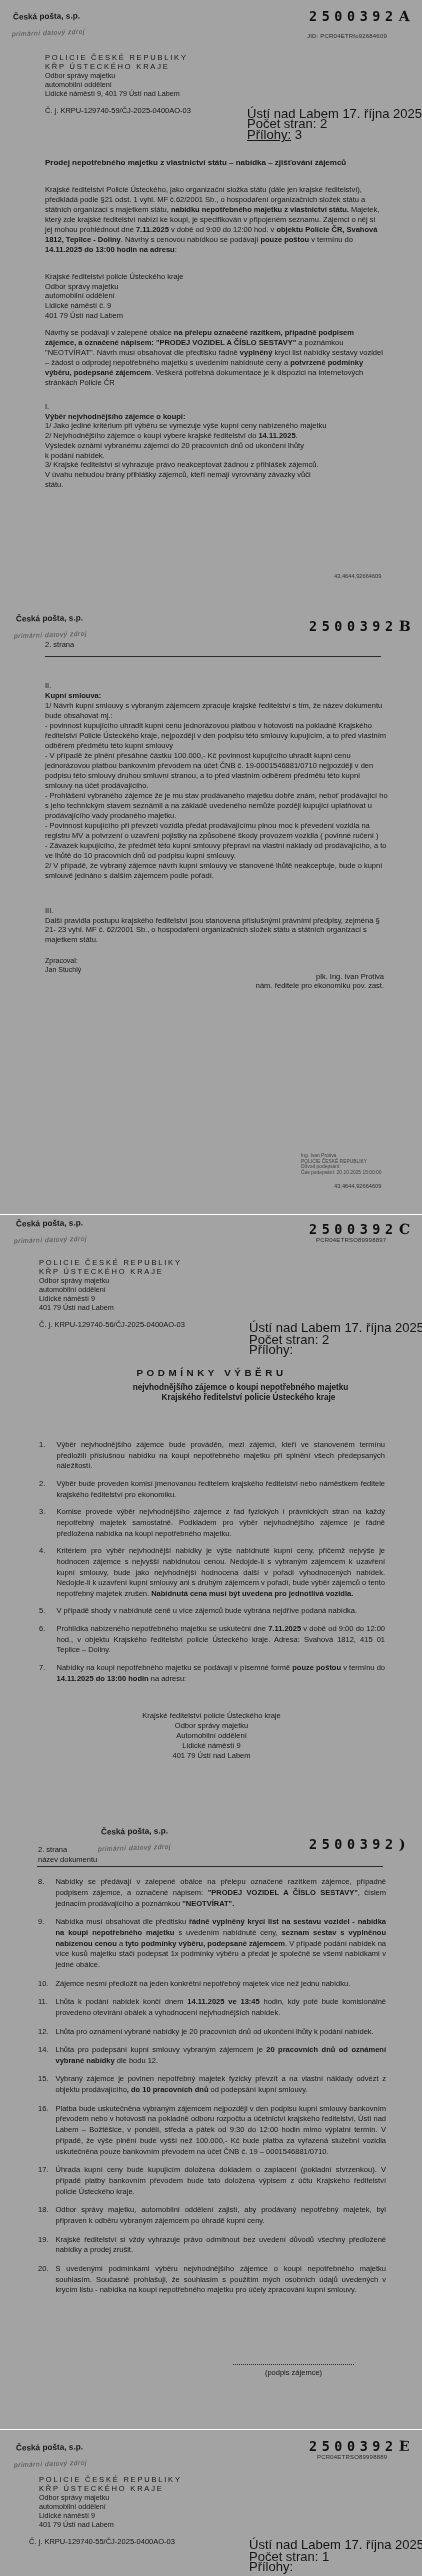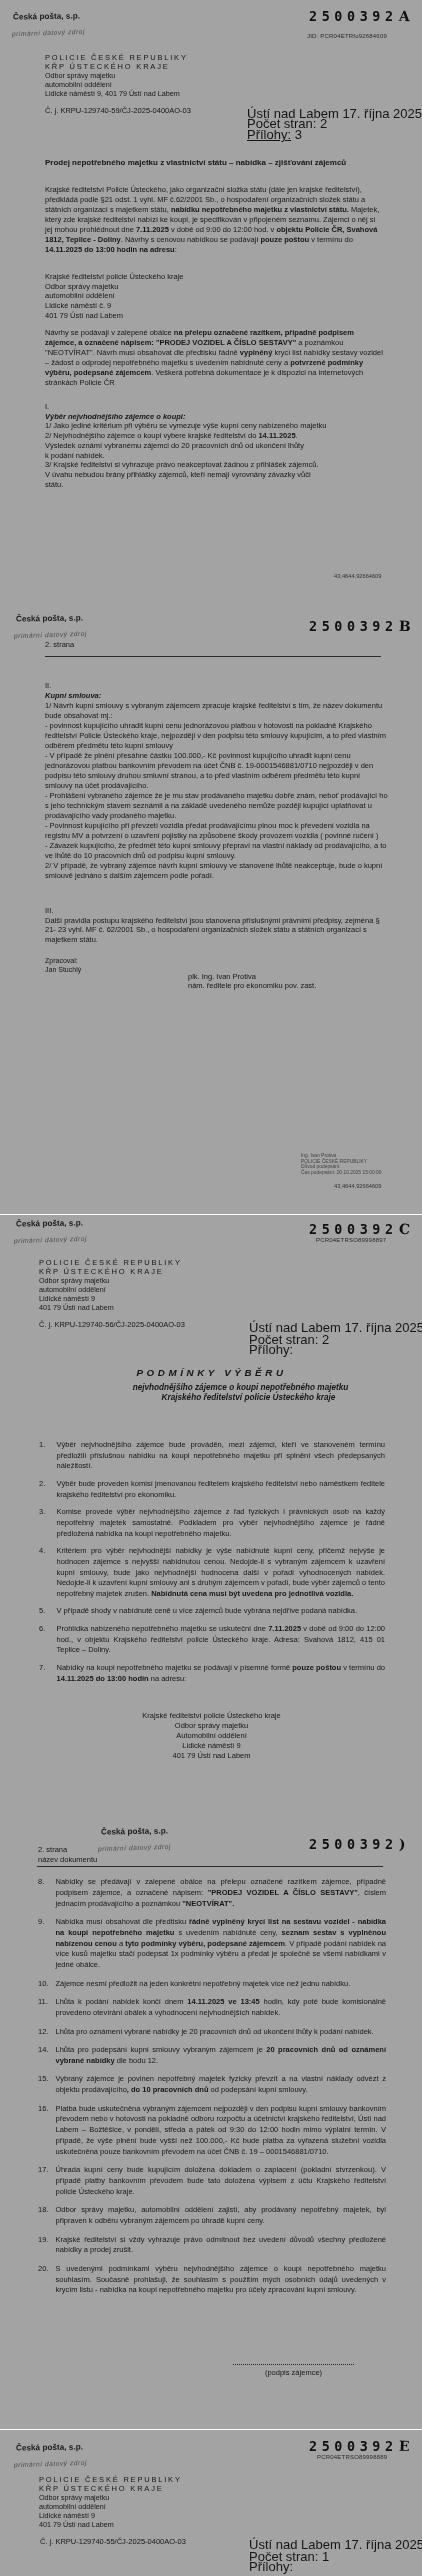--- a/index.html
+++ b/index.html
@@ -15,21 +15,21 @@
   .stamp .sfx{font-family:"DejaVu Serif",serif;font-size:14px;letter-spacing:0;margin-left:1px;display:inline-block;transform:rotate(2deg);}
   .jid{font-size:6px;color:#2a2a2a;letter-spacing:0.2px;white-space:nowrap;}
   
   .org{font-size:7.2px;line-height:9px;color:#161616;white-space:nowrap;}
   .org .sp{letter-spacing:1.8px;font-size:7.5px;}
   .refline{font-size:7.5px;white-space:nowrap;}
   .meta{font-size:13px;white-space:nowrap;}
   .meta .und{text-decoration:underline;}
   .doc-title{font-weight:bold;font-size:8px;}
   .body-text{font-size:7.5px;line-height:10px;text-align:left;}
-  .b{font-weight:bold;font-style:italic;}
+  .b{font-weight:bold;}
   .rule{background:#2b2b2b;height:1px;}
   .small-code{font-size:5.7px;color:#333;white-space:nowrap;}
   .esign{font-size:4.9px;line-height:5.7px;color:#444;white-space:nowrap;}
   
   .items{display:block;}
   .item{display:flex;margin-bottom:7.2px;}
   .item .num{flex:0 0 17.5px;font-size:7.5px;line-height:10.6px;}
   .item .txt{flex:1;font-size:7.5px;line-height:10.6px;text-align:justify;}
   .items4 .item{margin-bottom:7.7px;}
   .items4 .item .num{line-height:10.8px;}
@@ -101,21 +101,21 @@
     <div class="abs body-text" style="left:45px;top:299px;width:335px;line-height:9.5px;">
       <div>III.</div>
       <div>Další pravidla postupu krajského ředitelství jsou stanovena příslušnými právními předpisy, zejména § 21-  23 vyhl. MF č. 62/2001 Sb., o hospodaření organizačních složek státu a státních organizací s majetkem státu.</div>
     </div>
 
     <div class="abs" style="left:45px;top:350px;font-size:7px;line-height:8.8px;">
       <div>Zpracoval:</div>
       <div>Jan Stuchlý</div>
     </div>
 
-    <div class="abs" style="left:188px;top:366px;width:170px;text-align:left;font-size:7.5px;line-height:8.8px;">
+    <div class="abs" style="left:214px;top:366px;width:170px;text-align:right;font-size:7.5px;line-height:8.8px;">
       <div>plk. Ing. Ivan Protiva</div>
       <div>nám. ředitele pro ekonomiku pov. zast.</div>
     </div>
 
     <div class="abs esign" style="left:301px;top:546px;">
       <div>Ing. Ivan Protiva</div>
       <div>POLICIE ČESKÉ REPUBLIKY</div>
       <div>Důvod podepsání:</div>
       <div>Čas podepsání: 20.10.2025 15:00:00</div>
     </div>
@@ -150,21 +150,21 @@
       <div class="item">
           <span class="num">1.</span>
           <span class="txt">Výběr nejvhodnějšího zájemce bude prováděn, mezi zájemci, kteří ve stanoveném termínu předložili příslušnou nabídku na koupi nepotřebného majetku při splnění všech předepsaných náležitostí.</span>
         </div>
       <div class="item">
           <span class="num">2.</span>
           <span class="txt">Výběr bude proveden komisí jmenovanou ředitelem krajského ředitelství nebo náměstkem ředitele krajského ředitelství pro ekonomiku.</span>
         </div>
       <div class="item">
           <span class="num">3.</span>
-          <span class="txt">Komise provede výběr nejvhodnějšího zájemce z řad fyzických i právnických osob na každý nepotřebný majetek samostatně. Podkladem pro výběr nejvhodnějšího zájemce je řádně předložená nabídka na koupi nepotřebného majetku.</span>
+          <span class="txt">Komise provede výběr nejvhodnějšího zájemce z řad fyzických i právnických stran na každý nepotřebný majetek samostatně. Podkladem pro výběr nejvhodnějšího zájemce je řádně předložená nabídka na koupi nepotřebného majetku.</span>
         </div>
       <div class="item">
           <span class="num">4.</span>
           <span class="txt">Kritériem pro výběr nejvhodnější nabídky je výše nabídnuté kupní ceny, přičemž nejvýše je hodnocen zájemce s nejvyšší nabídnutou cenou. Nedojde-li s vybraným zájemcem k uzavření kupní smlouvy, bude jako nejvhodnější hodnocena další v pořadí vyhodnocených nabídek. Nedojde-li k uzavření kupní smlouvy ani s druhým zájemcem v pořadí, bude výběr zájemců o tento nepotřebný majetek zrušen. <b>Nabídnutá cena musí být uvedena pro jednotlivá vozidla.</b></span>
         </div>
       <div class="item">
           <span class="num">5.</span>
           <span class="txt">V případě shody v nabídnuté ceně u více zájemců bude vybrána nejdříve podaná nabídka.</span>
         </div>
       <div class="item">
@@ -257,21 +257,21 @@
 
     <div class="abs org" style="left:39px;top:45px;">
       <div class="sp">POLICIE ČESKÉ REPUBLIKY</div>
       <div class="sp">KŘP ÚSTECKÉHO KRAJE</div>
       <div>Odbor správy majetku</div>
       <div>automobilní oddělení</div>
       <div>Lidické náměstí  9</div>
       <div>401 79 Ústí nad Labem</div>
     </div>
 
-    <div class="abs refline" style="left:40px;top:107px;">Č. j. KRPU-129740-55/ČJ-2025-0400AO-03</div>
+    <div class="abs refline" style="left:29px;top:107px;">Č. j. KRPU-129740-55/ČJ-2025-0400AO-03</div>
     <div class="abs meta" style="left:249px;top:107px;">Ústí nad Labem 17. října 2025</div>
     <div class="abs meta" style="left:249px;top:119px;">Počet stran: 1</div>
     <div class="abs meta" style="left:249px;top:129px;">Přílohy:</div>
 
   </div>
 
 </div>
 
 
 </body></html>

